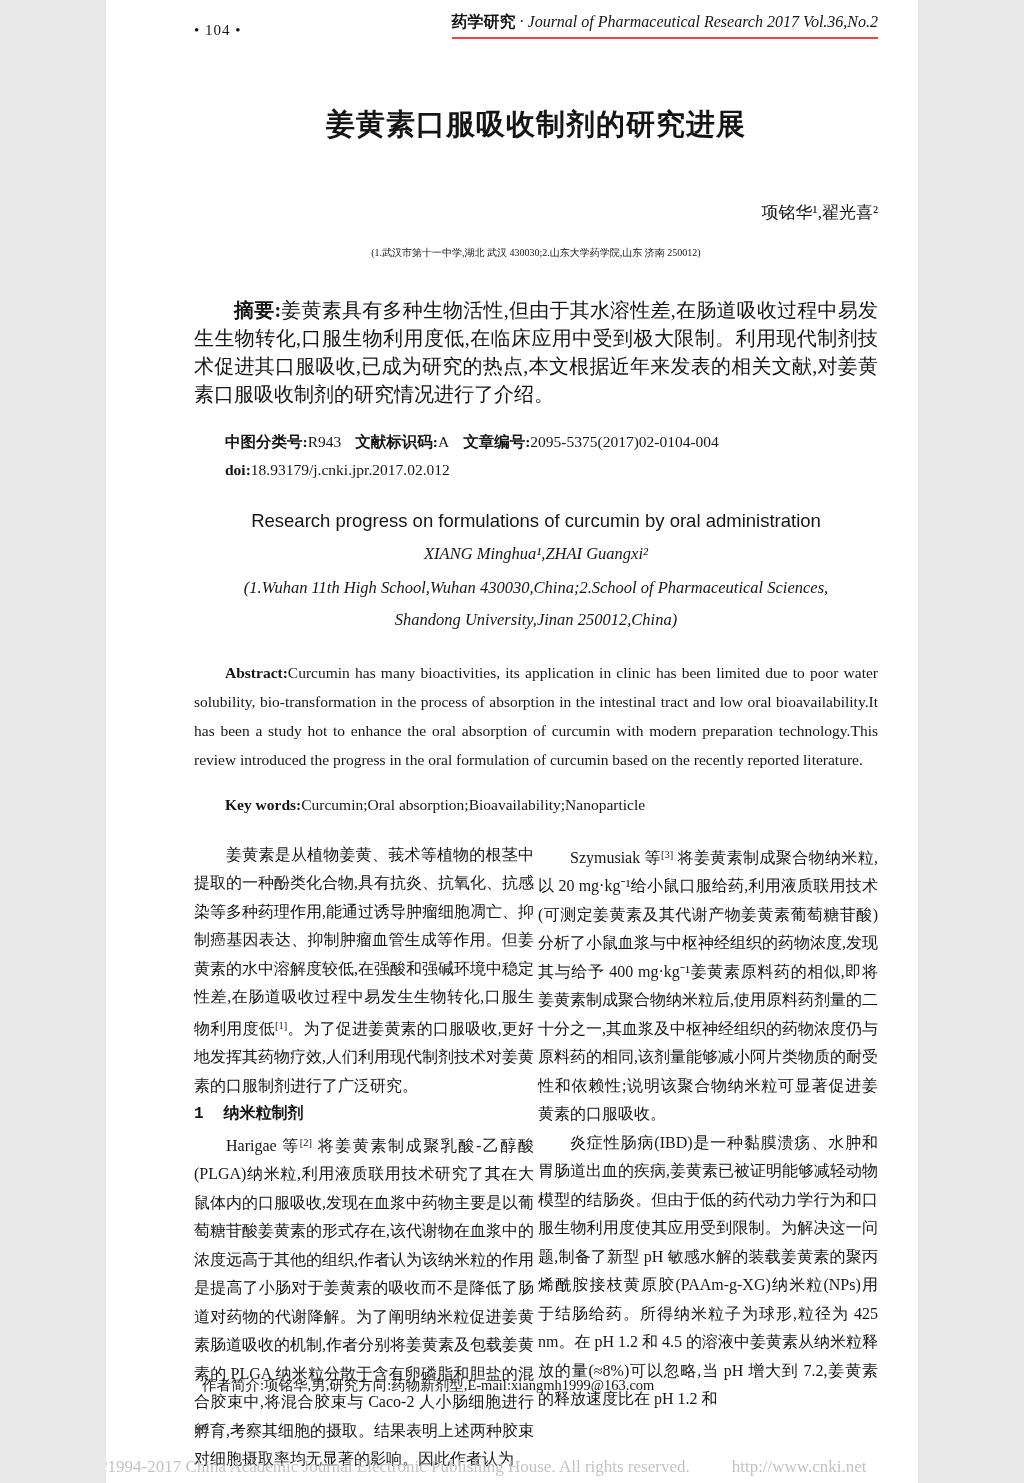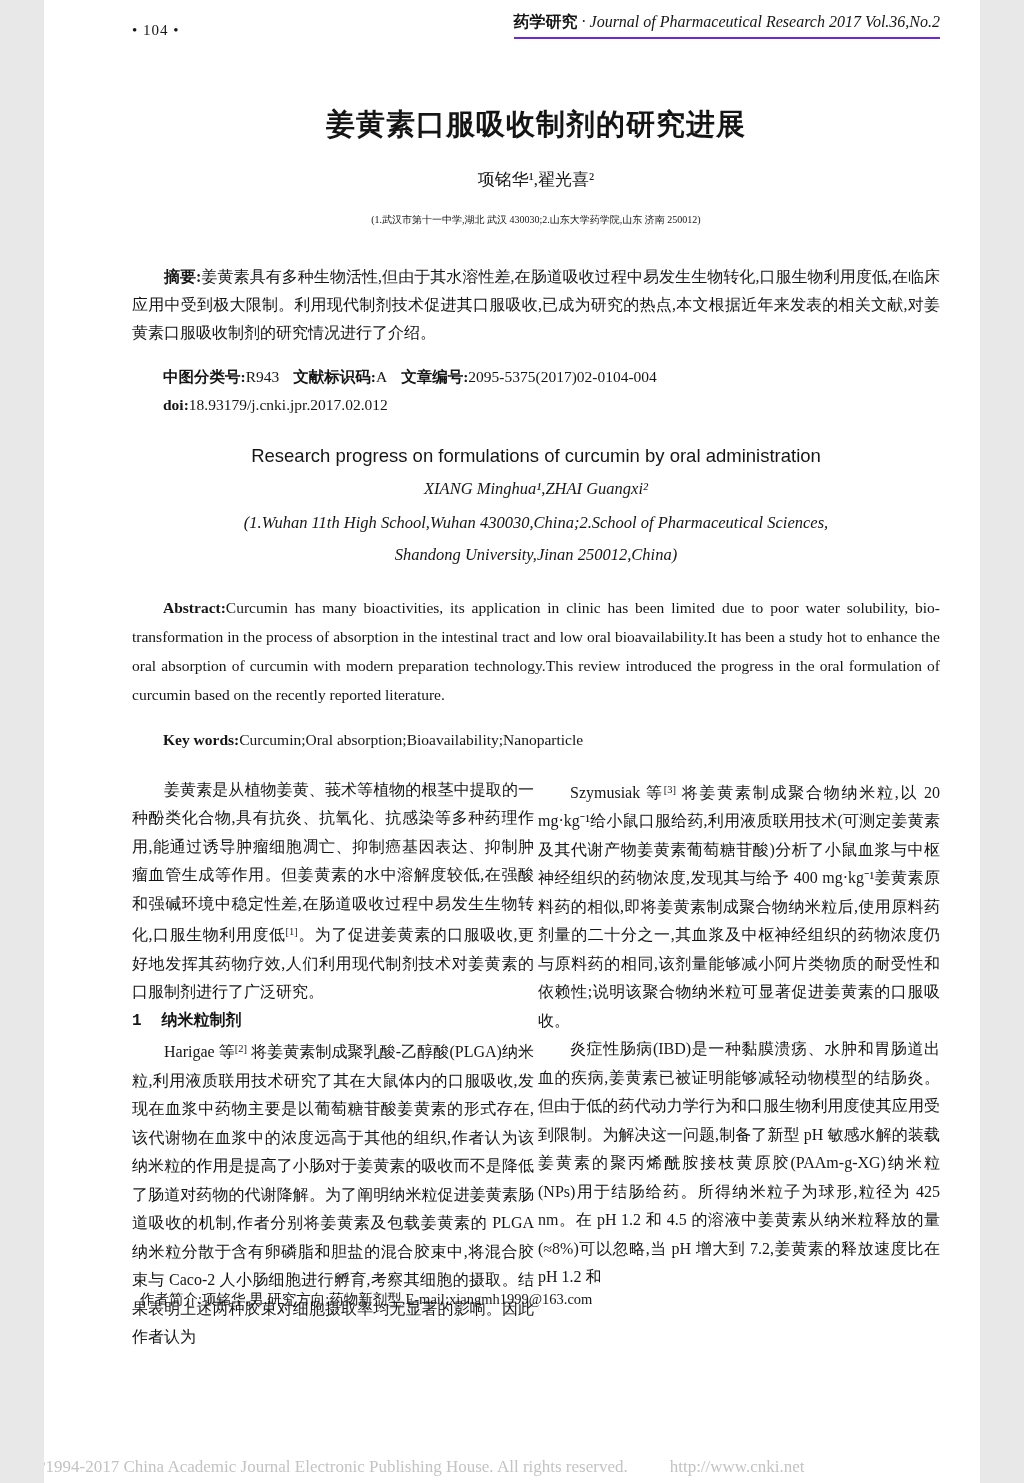--- a/index.html
+++ b/index.html
@@ -1,36 +1,36 @@
 <!DOCTYPE html>
 <html><head>
 <meta charset="utf-8">
 <style>
   html,body { margin:0; padding:0; background:#e8e8e8; }
   .page {
-    position:relative; width:936px; height:1483px; margin:0 auto;
+    position:relative; width:812px; height:1483px; margin:0 auto;
     background:#ffffff; color:#151515; overflow:hidden; box-sizing:border-box;
     font-family:"Liberation Serif", serif;
   }
   .content { padding:0 40px 0 88px; }
 
   
   .page-header { display:flex; justify-content:space-between; align-items:flex-end; padding:12px 0 0 0; }
   .page-num { font-size:15px; letter-spacing:1px; }
-  .journal-ref { border-bottom:2px solid #6d28d9; padding-bottom:4px; white-space:nowrap; }
+  .journal-ref { border-bottom:2px solid #ef4444; padding-bottom:4px; white-space:nowrap; }
   .j-cn { font-family:"Liberation Sans", sans-serif; font-weight:bold; font-size:16px; }
   .j-en { font-style:italic; font-size:16px; }
 
   
   .title-cn { margin:66px 0 0 0; text-align:center; font-size:29px; font-weight:bold; letter-spacing:1px; font-family:"Liberation Sans", sans-serif; }
-  .authors-cn { margin-top:23px; text-align:center; font-size:17px; font-weight:500; }
+  .authors-cn { margin-top:56px; text-align:right; font-size:17px; font-weight:500; }
   .affil-cn { margin-top:22px; text-align:center; font-size:10px; }
 
   
-  .abstract-cn { margin-top:36px; font-size:16px; line-height:28px; text-align:justify; text-indent:2em; font-weight:500; }
+  .abstract-cn { margin-top:36px; font-size:20px; line-height:28px; text-align:justify; text-indent:2em; font-weight:500; }
   .meta-line { font-size:15.5px; line-height:28px; text-indent:2em; font-weight:500; }
   .lbl { font-weight:bold; }
   .gap { margin-left:14px; }
 
   
   .title-en { margin-top:26px; text-align:center; font-size:18.5px; font-family:"Liberation Sans", sans-serif; }
   .authors-en { margin-top:12px; text-align:center; font-size:16.5px; font-style:italic; }
   .affil-en { margin-top:8px; text-align:center; font-size:16.5px; font-style:italic; line-height:32px; }
 
   .abstract-en { margin-top:22px; font-size:15.5px; line-height:29px; text-align:justify; text-indent:2em; }
@@ -40,21 +40,21 @@
   
   .columns { display:flex; gap:4px; margin-top:22px; }
   .col { width:439px; font-size:16px; line-height:28.5px; text-align:justify; font-weight:500; }
   .col p { margin:0; }
   .indent { text-indent:2em; }
   sup.ref { font-size:10.5px; font-weight:normal; vertical-align:5px; }
   .sec { margin:0; font-size:16px; font-weight:bold; font-family:Liberation Mono, monospace; }
   .sec-num { display:inline-block; margin-right:20px; }
 
   
-  .footnote { position:absolute; left:96px; top:1290px; font-size:14.5px; font-weight:500; }
+  .footnote { position:absolute; left:96px; top:1376px; font-size:14.5px; font-weight:500; }
   .watermark { position:absolute; left:-6px; bottom:6px; width:100%; color:#c3c3c3; font-size:17px; white-space:nowrap; }
   .wm-url { margin-left:42px; }
 </style>
 </head>
 <body>
 
 <div class="page">
   <div class="content">
 
     <div class="page-header">

